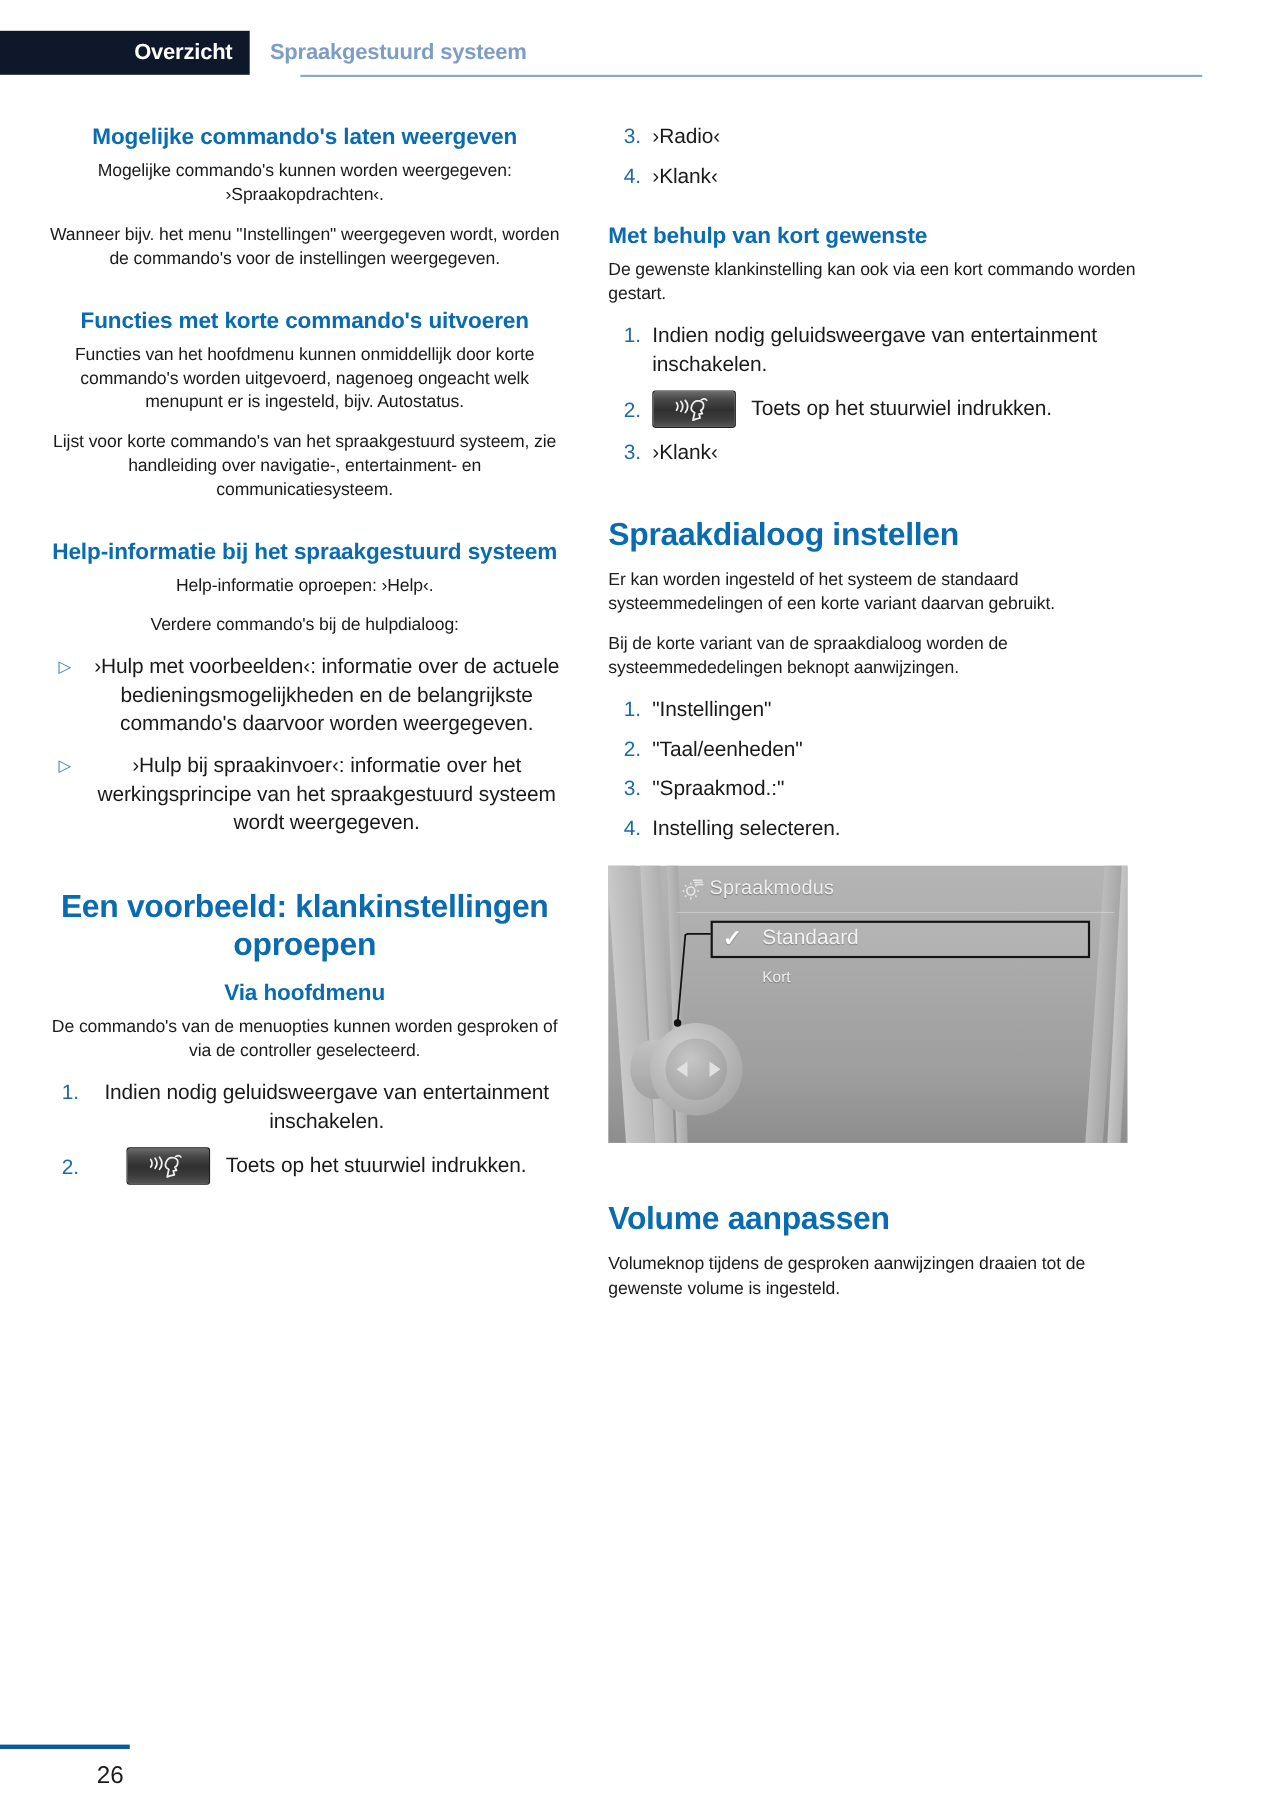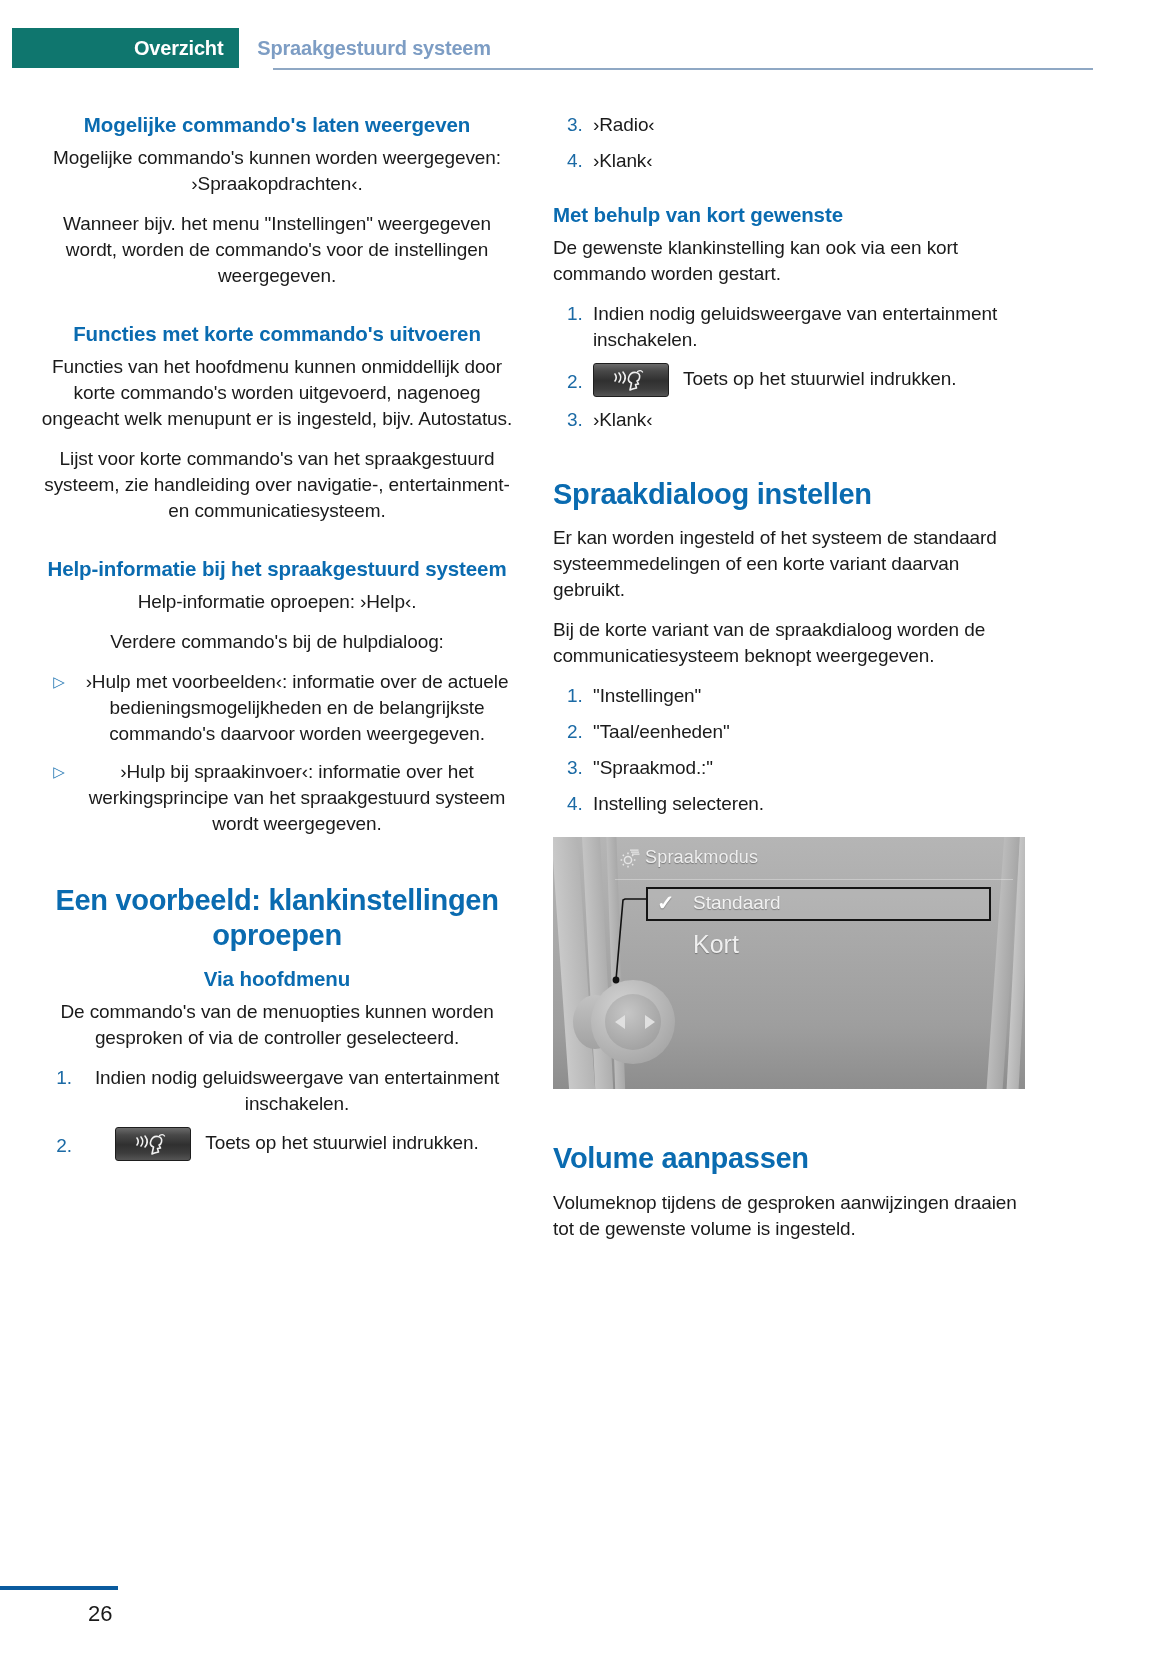--- a/index.html
+++ b/index.html
@@ -17,29 +17,28 @@
   
   .header {
     position: absolute;
     left: 0; top: 28px;
     width: 1093px;
     height: 40px;
     display: flex;
     align-items: stretch;
   }
   .header-tab {
-    background: #0f766e;
+    background: #0f172a;
     color: #ffffff;
     font-weight: bold;
     font-size: 20px;
     display: flex;
     align-items: center;
     padding: 0 16px 0 122px;
     letter-spacing: -0.2px;
-    margin-left: 12px;
   }
   .header-section {
     color: #7d9dc4;
     font-weight: bold;
     font-size: 20px;
     display: flex;
     align-items: center;
     padding-left: 18px;
     letter-spacing: -0.2px;
     text-align: center;
@@ -71,21 +70,21 @@
   }
   h3.sub {
     color: #0a6bb0;
     font-size: 20.5px;
     font-weight: bold;
     line-height: 1.22;
     margin: 0 0 8px 0;
     letter-spacing: -0.1px;
   }
   p.body {
-    font-size: 19px;
+    font-size: 16px;
     line-height: 1.37;
     margin: 0 0 14px 0;
     letter-spacing: -0.1px;
   }
   .gap-lg { height: 34px; }
   .gap-md { height: 18px; }
 
   
   ol.num {
     list-style: none;
@@ -212,21 +211,21 @@
     font-size: 21px; color: #ffffff; font-weight: bold;
     text-shadow: 0 1px 1px rgba(0,0,0,.3);
   }
   .fig-row-sel-label {
     position: absolute; left: 140px; top: 55px;
     font-size: 19px; color: #f2f2f2;
     text-shadow: 0 1px 1px rgba(0,0,0,.3);
   }
   .fig-row2-label {
     position: absolute; left: 140px; top: 93px;
-    font-size: 25px; color: #efefef;
+    font-size: 14px; color: #efefef;
     text-shadow: 0 1px 1px rgba(0,0,0,.3);
   }
   .fig-ctrl-outer {
     position: absolute; left: 38px; top: 143px;
     width: 84px; height: 84px;
     border-radius: 50%;
     background: radial-gradient(circle at 38% 32%,#d3d3d3,#b0b0b0 62%,#9a9a9a 100%);
   }
   .fig-ctrl-side {
     position: absolute; left: 20px; top: 158px;
@@ -380,21 +379,21 @@
     <li>
       <span class="marker">3.</span>
       <span class="txt">›Klank‹</span>
     </li>
   </ol>
 
   <div class="gap-lg"></div>
 
   <h2 class="section">Spraakdialoog instellen</h2>
   <p class="body">Er kan worden ingesteld of het systeem de standaard systeemmedelingen of een korte variant daarvan gebruikt.</p>
-  <p class="body">Bij de korte variant van de spraakdialoog worden de communicatiesysteem beknopt weergegeven.</p>
+  <p class="body">Bij de korte variant van de spraakdialoog worden de systeemmededelingen beknopt aanwijzingen.</p>
 
   <ol class="num">
     <li>
       <span class="marker">1.</span>
       <span class="txt">"Instellingen"</span>
     </li>
     <li>
       <span class="marker">2.</span>
       <span class="txt">"Taal/eenheden"</span>
     </li>

